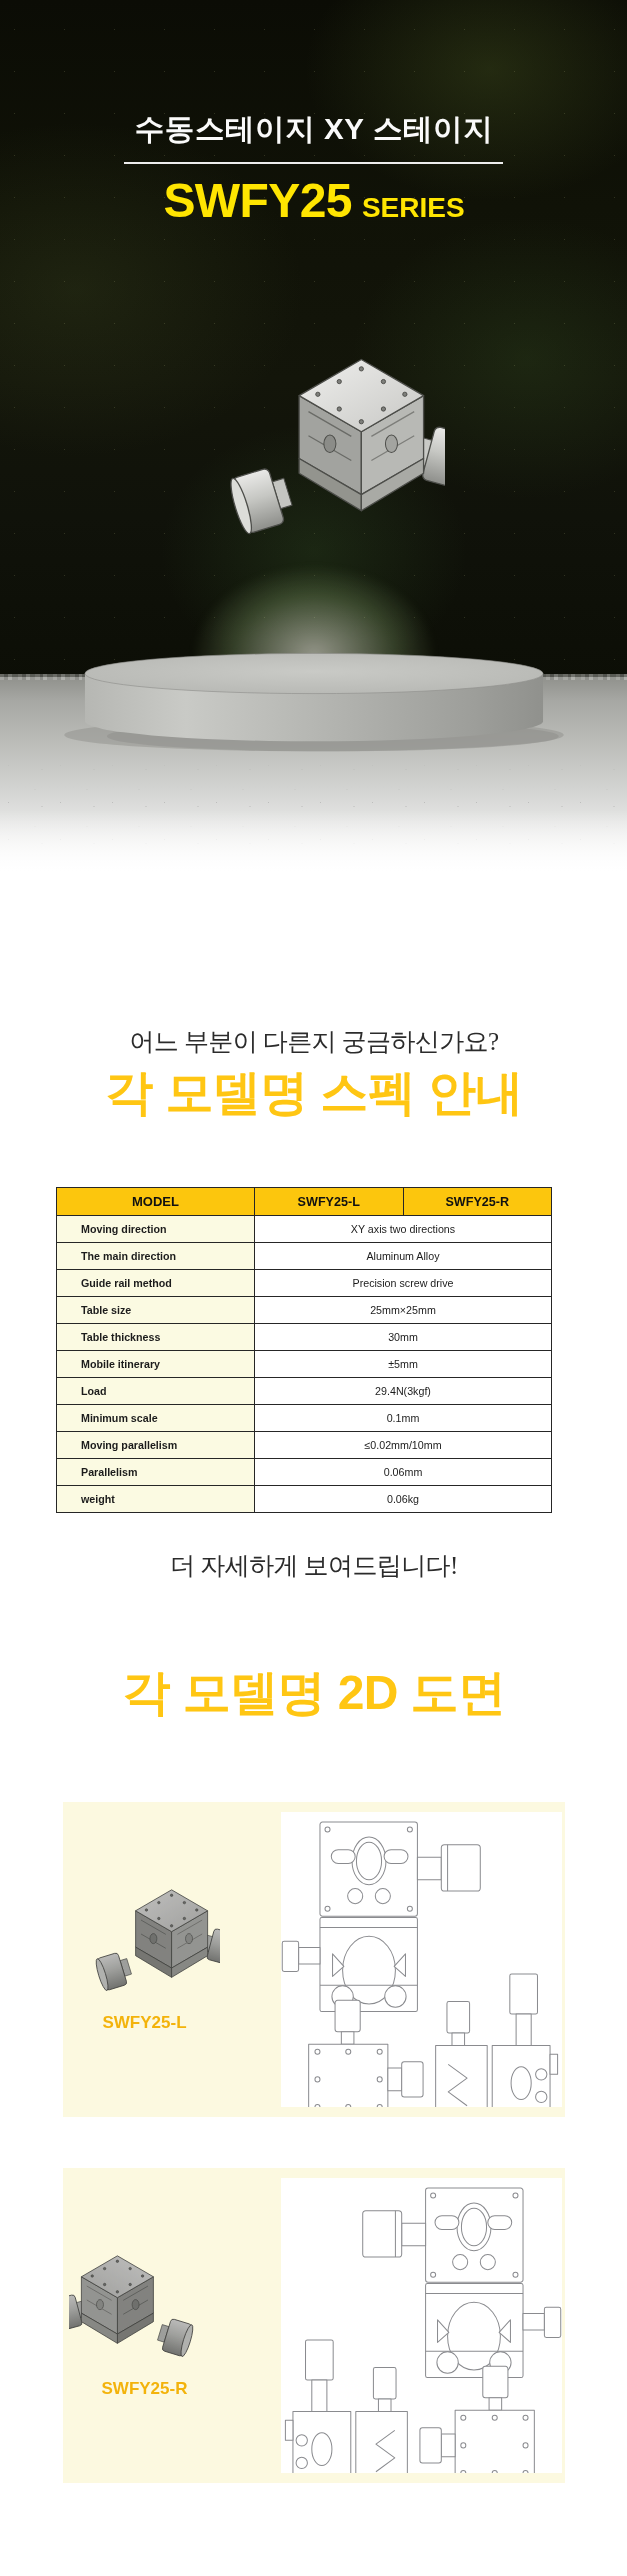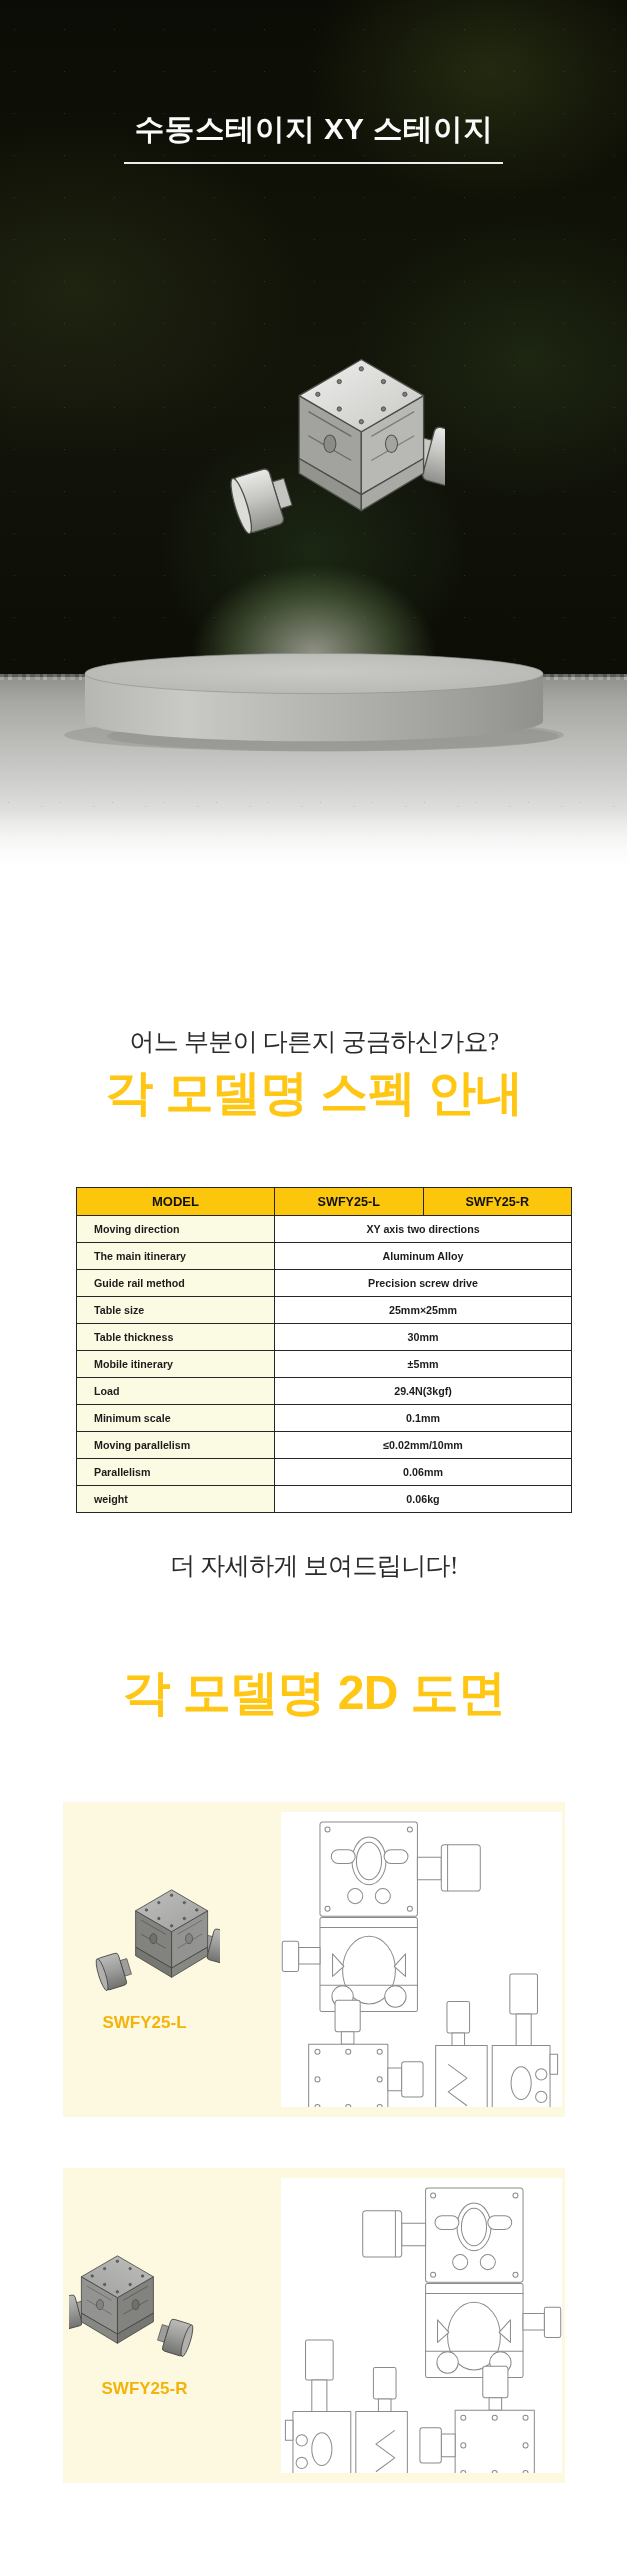--- a/index.html
+++ b/index.html
@@ -62,29 +62,29 @@
   
   .section-subtitle{position:absolute;left:0;width:628px;text-align:center;
      color:#2b2b2b;font-size:25px;font-weight:500;letter-spacing:-0.6px;font-family:Liberation Serif, serif;}
   .section-title{position:absolute;left:0;width:628px;text-align:center;
      color:var(--accent-yellow,#ffc613);font-size:48px;font-weight:800;letter-spacing:-0.6px;}
   .sub-spec{top:1025px;}  .title-spec{top:1061px;}
   .sub-draw{top:1549px;text-align:center;}  .title-draw{top:1661px;}
 
   
   .spec-table{position:absolute;left:56px;top:1187px;width:496px;border-collapse:collapse;
-     table-layout:fixed;border:1.9px solid #262626;margin-left:20px;}
+     table-layout:fixed;border:1.9px solid #262626;}
   .spec-table col.c1{width:40%;} .spec-table col.c2{width:30%;} .spec-table col.c3{width:30%;}
   .spec-table th,.spec-table td{border:1.3px solid #262626;padding:0 2.5px;text-align:center;vertical-align:middle;}
   .spec-table thead tr{height:28px;background:var(--table-header-bg,#fcc60d);}
   .spec-table thead th{font-size:12.6px;font-weight:700;color:#111;}
   .spec-table thead th:first-child{font-size:13px;}
   .spec-table tbody tr{height:27px;}
-  .spec-table tbody th{background:var(--label-cell-bg,#fbfae2);font-size:10.7px;font-weight:600;color:#1c1c1c;text-align:left;padding-left:17px;}
-  .spec-table tbody td{background:#ffffff;font-size:10.7px;font-weight:700;color:#1c1c1c;}
+  .spec-table tbody th{background:var(--label-cell-bg,#fbfae2);font-size:10.7px;font-weight:600;color:#1c1c1c;text-align:left;padding-left:24px;}
+  .spec-table tbody td{background:#ffffff;font-size:10.7px;font-weight:400;color:#1c1c1c;}
 
   
   .card{position:absolute;left:63px;width:502px;height:315px;background:var(--card-bg,#fcf9e0);}
   .card-1{top:1802px;} .card-2{top:2168px;}
   .panel{position:absolute;left:218px;top:10px;width:281px;height:295px;background:#ffffff;}
   .panel svg{display:block;width:281px;height:295px;}
   .card-product{position:absolute;left:6.3px;top:70px;width:151px;height:141px;}
   .card-2 .card-product svg{transform:scaleX(-1);}
   .model-label{position:absolute;left:0;top:211px;width:163px;text-align:center;
      font-size:17px;font-weight:800;letter-spacing:0;color:var(--model-label,#f3b30b);}
@@ -230,20 +230,24 @@
   <section class="hero">
     <div class="sky"></div>
     <div class="nebula"></div>
     <div class="stars"></div>
     <div class="stars s2"></div>
     <div class="stars s3"></div>
     <div class="grain"></div>
 
     <div class="hero-title">수동스테이지 XY 스테이지</div>
     <div class="hero-divider"></div>
+    <div class="series-row">
+      <span class="series-main">SWFY25</span>
+      <span class="series-sub">SERIES</span>
+    </div>
 
     <div class="glow"></div>
 
     <div class="hero-product">
       <svg viewBox="-50 0 390 300" width="261" height="213" preserveAspectRatio="xMidYMid meet">
         <use href="#stage3d"></use>
       </svg>
     </div>
 
     <div class="ground"></div>
@@ -278,21 +282,21 @@
           <th>SWFY25-L</th>
           <th>SWFY25-R</th>
         </tr>
       </thead>
       <tbody>
         <tr>
             <th>Moving direction</th>
             <td colspan="2">XY axis two directions</td>
           </tr>
         <tr>
-            <th>The main itinerary</th>
+            <th>The main direction</th>
             <td colspan="2">Aluminum Alloy</td>
           </tr>
         <tr>
             <th>Guide rail method</th>
             <td colspan="2">Precision screw drive</td>
           </tr>
         <tr>
             <th>Table size</th>
             <td colspan="2">25mm×25mm</td>
           </tr>

